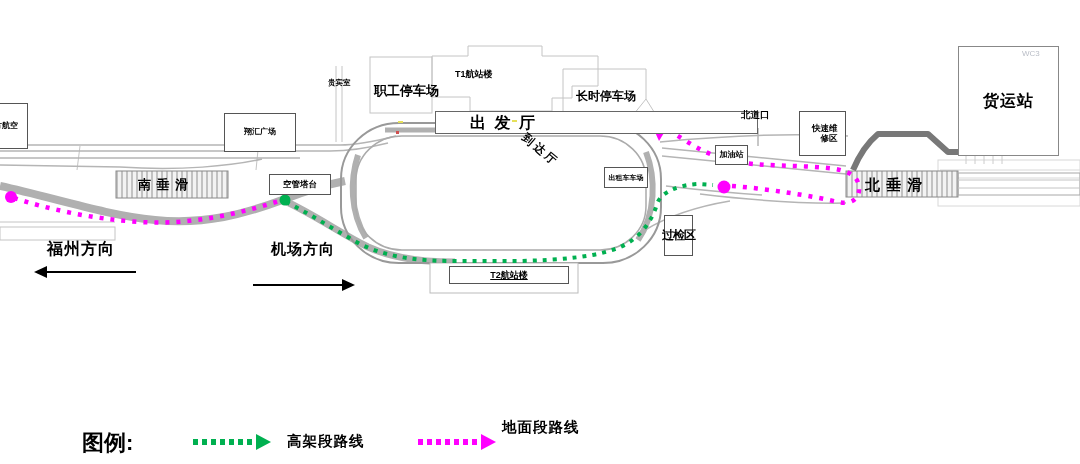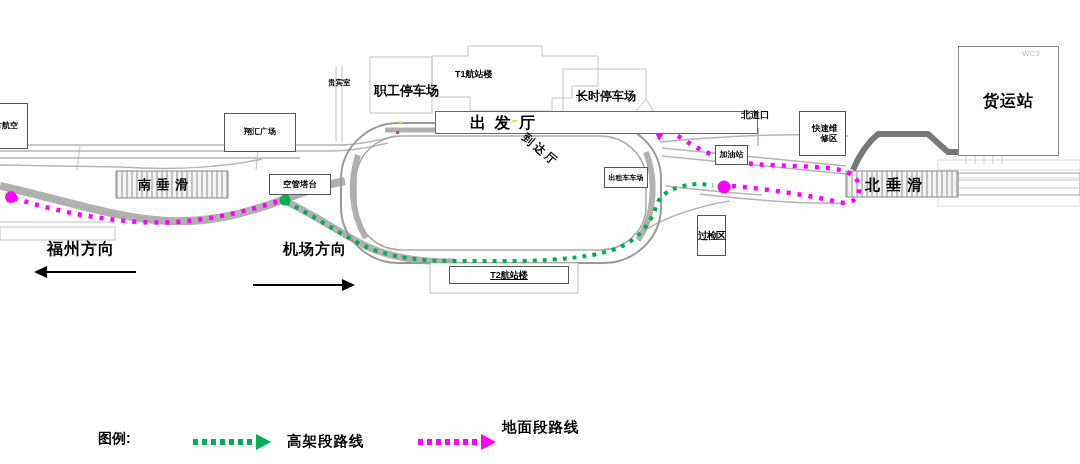--- a/index.html
+++ b/index.html
@@ -117,46 +117,46 @@
   <div class="lbl" style="left:328px;top:79px;font-size:7.5px;">贵宾室</div>
   <div class="lbl" style="left:374px;top:84px;font-size:13px;">职工停车场</div>
   <div class="lbl" style="left:455px;top:69px;font-size:9px;text-align:right;">T1航站楼</div>
   <div class="lbl box" style="left:435px;top:111px;width:287px;height:21px;font-size:16px;justify-content:flex-start;padding-left:34px;letter-spacing:2px;border-color:#666;">出 发 厅</div>
   <div class="lbl rot" style="left:528px;top:131px;font-size:11.5px;">到达厅</div>
   <div class="lbl" style="left:576px;top:90px;font-size:12px;text-align:right;">长时停车场</div>
   <div class="lbl box" style="left:604px;top:167px;width:42px;height:19px;font-size:7px;">出租车车场</div>
   <div class="lbl" style="left:138px;top:178px;font-size:13px;letter-spacing:1px;">南 垂 滑</div>
   <div class="lbl box" style="left:269px;top:174px;width:60px;height:19px;font-size:8.5px;">空管塔台</div>
   <div class="lbl box" style="left:449px;top:266px;width:118px;height:16px;font-size:9px;text-decoration:underline;">T2航站楼</div>
-  <div class="lbl box" style="left:697px;top:215px;width:27px;height:39px;font-size:10px;letter-spacing:-1px;text-align:center;">过检区</div>
+  <div class="lbl box" style="left:664px;top:215px;width:27px;height:39px;font-size:12px;letter-spacing:-1px;text-align:center;">过检区</div>
   <div class="lbl" style="left:741px;top:110px;font-size:9.5px;">北道口</div>
   <div class="lbl box" style="left:715px;top:134px;width:31px;height:18px;font-size:8px;margin-top:11px;">加油站</div>
   <div class="lbl box" style="left:799px;top:111px;width:45px;height:43px;font-size:8.5px;white-space:normal;">
       <div style="width:30px;text-align:right;">快速维修区</div>
   </div>
   <div class="lbl" style="left:865px;top:177px;font-size:15px;letter-spacing:1px;">北 垂 滑</div>
   <div class="lbl box" style="left:958px;top:46px;width:99px;height:108px;font-size:16px;letter-spacing:1px;border-color:#888;">货运站</div>
   <div class="lbl soft" style="left:1022px;top:50px;font-size:8px;">WC3</div>
 
   <div class="lbl" style="left:47px;top:240px;font-size:16px;letter-spacing:1px;">福州方向</div>
   <div class="dir-arrow" style="left:34px;top:266px;width:105px;height:12px;">
     <div class="dir-line" style="left:10px;width:92px;"></div>
     <div class="tri-left"></div>
   </div>
-  <div class="lbl" style="left:271px;top:241px;font-size:15px;letter-spacing:1px;margin-left:12px;">机场方向</div>
+  <div class="lbl" style="left:271px;top:241px;font-size:15px;letter-spacing:1px;">机场方向</div>
   <div class="dir-arrow" style="left:250px;top:279px;width:105px;height:12px;">
     <div class="dir-line" style="left:3px;width:92px;"></div>
     <div class="tri-right"></div>
   </div>
 
   <div class="ymark" style="left:398px;top:121px;"></div>
   <div class="ymark" style="left:512px;top:120px;"></div>
   <div class="rmark" style="left:396px;top:131px;"></div>
 
-  <div class="lbl" style="left:98px;top:431px;font-size:14px;">图例:</div>
+  <div class="lbl" style="left:82px;top:431px;font-size:22px;">图例:</div>
   <div class="legend-dash dash-green" style="left:193px;top:439px;width:62px;"></div>
   <div class="legend-arrow arr-green" style="left:256px;top:434px;"></div>
   <div class="lbl" style="left:287px;top:433px;font-size:14.5px;letter-spacing:1px;">高架段路线</div>
   <div class="legend-dash dash-magenta" style="left:418px;top:439px;width:62px;"></div>
   <div class="legend-arrow arr-magenta" style="left:481px;top:434px;"></div>
   <div class="lbl" style="left:502px;top:419px;font-size:14.5px;letter-spacing:1px;">地面段路线</div>
 
 </div>
 
 </body></html>

